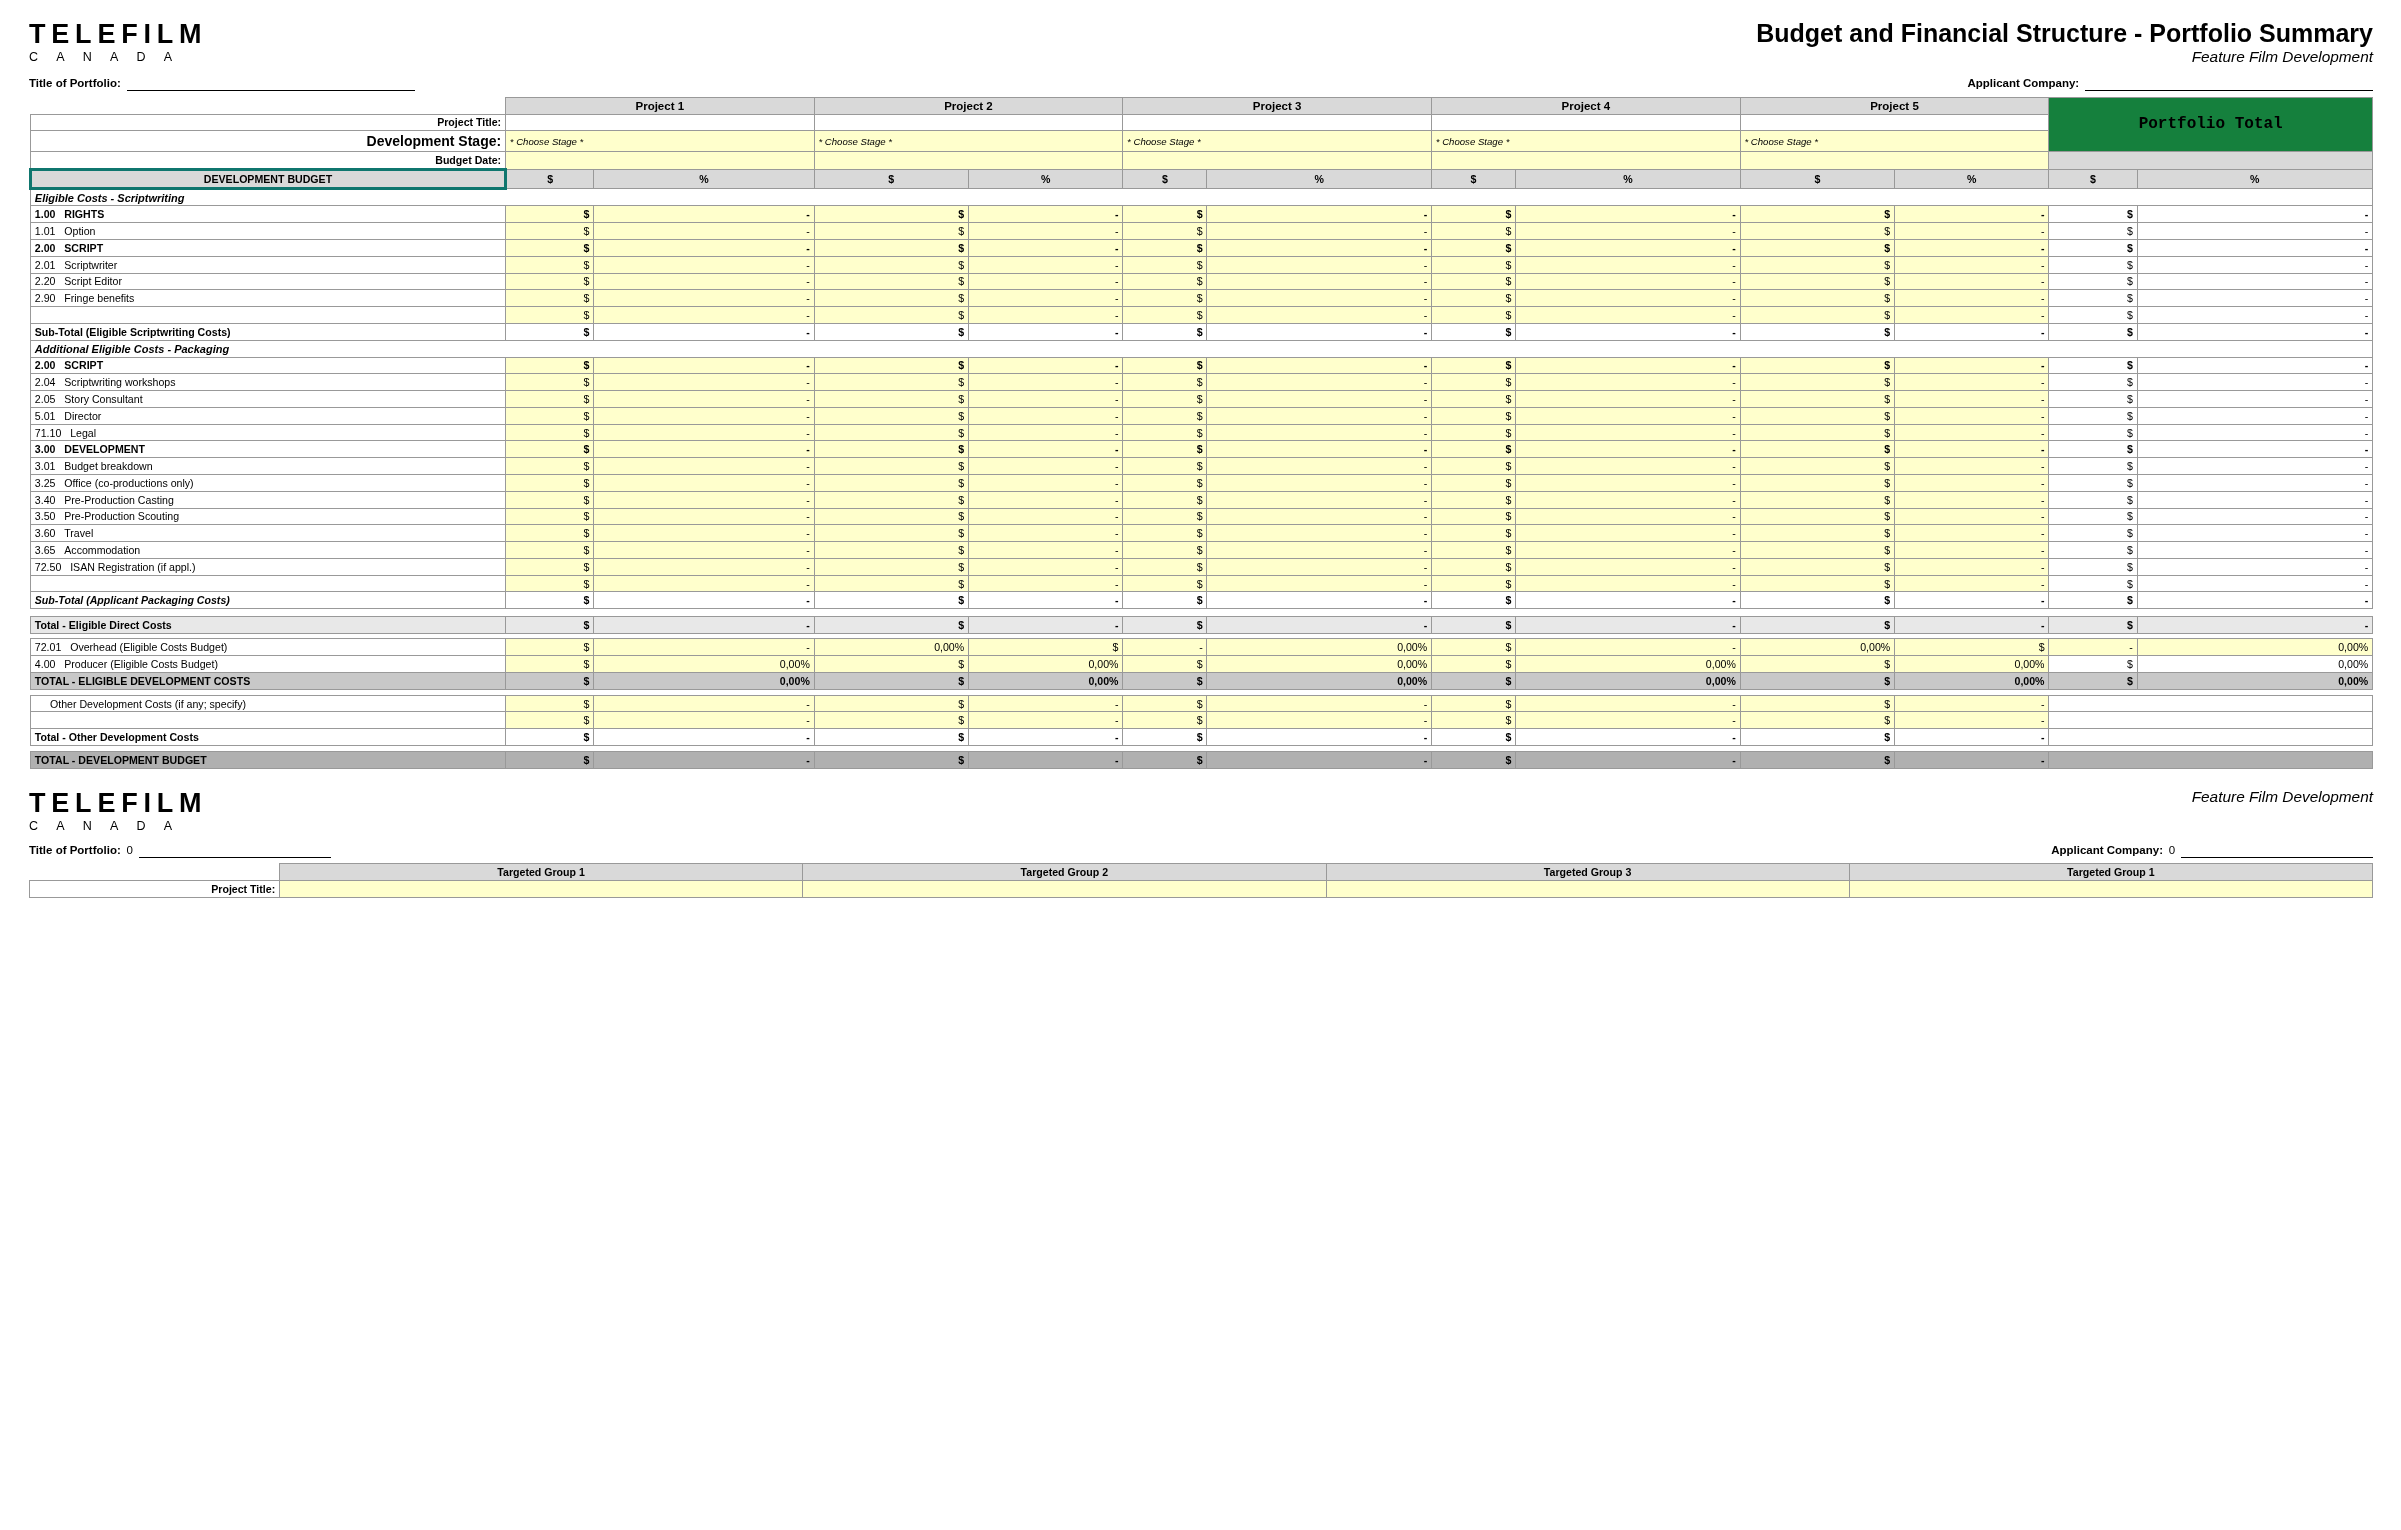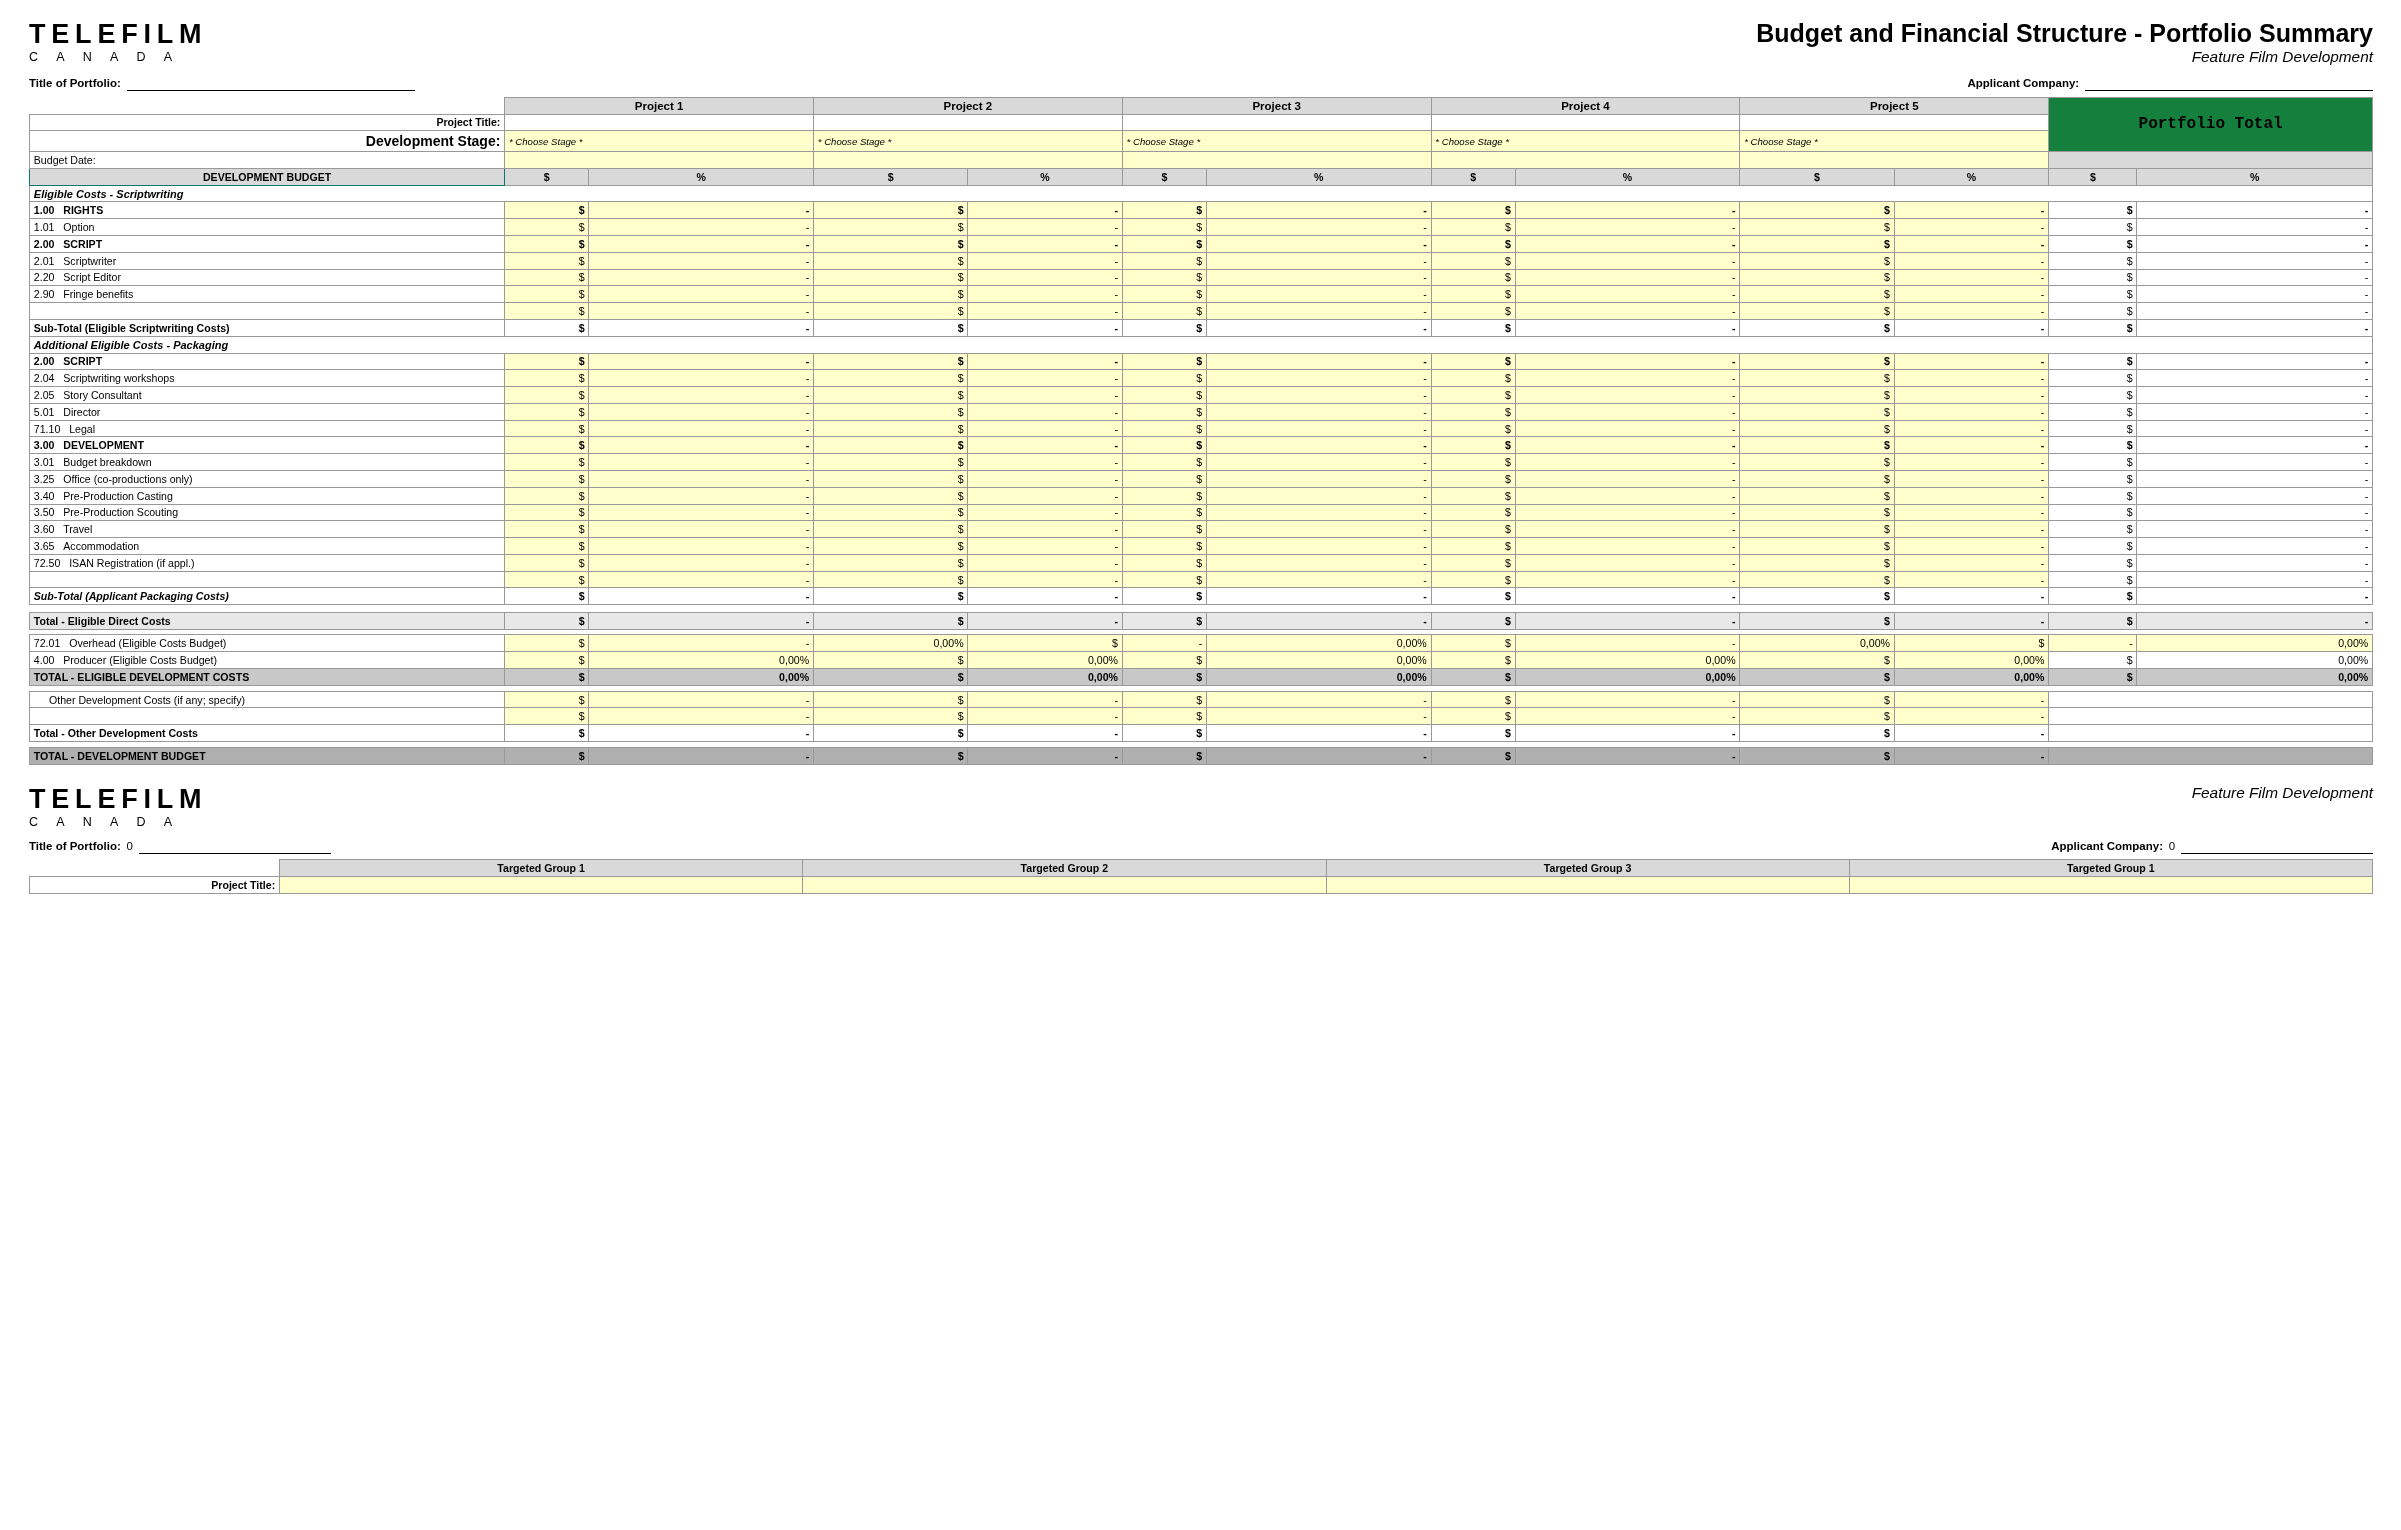--- a/index.html
+++ b/index.html
@@ -263,31 +263,31 @@
       <tr>
         <td style="text-align:right;font-weight:bold;font-size:14px;">Development Stage:</td>
         <td colspan="2" class="choose-stage-cell">* Choose Stage *</td>
         <td colspan="2" class="choose-stage-cell">* Choose Stage *</td>
         <td colspan="2" class="choose-stage-cell">* Choose Stage *</td>
         <td colspan="2" class="choose-stage-cell">* Choose Stage *</td>
         <td colspan="2" class="choose-stage-cell">* Choose Stage *</td>
       </tr>
 
       <tr>
-        <td style="font-weight:normal;font-size:10.6px;">Budget Date:</td>
+        <td style="text-align:right;font-weight:bold;font-size:10.6px;">Budget Date:</td>
         <td colspan="2" class="yellow-input-cell"><input class="table-input" type="text" style=""></td>
         <td colspan="2" class="yellow-input-cell"><input class="table-input" type="text" style=""></td>
         <td colspan="2" class="yellow-input-cell"><input class="table-input" type="text" style=""></td>
         <td colspan="2" class="yellow-input-cell"><input class="table-input" type="text" style=""></td>
         <td colspan="2" class="yellow-input-cell"><input class="table-input" type="text" style=""></td>
         <td colspan="2" style="background:#d9d9d9;"></td>
       </tr>
 
       <tr>
-        <th style="background:#d9d9d9;border:1px solid #0f766e;">DEVELOPMENT BUDGET</th>
+        <th style="background:#d9d9d9;border:3px solid #0f766e;">DEVELOPMENT BUDGET</th>
         <th>$</th>
         <th>%</th>
         <th>$</th>
         <th>%</th>
         <th>$</th>
         <th>%</th>
         <th>$</th>
         <th>%</th>
         <th>$</th>
         <th>%</th>

